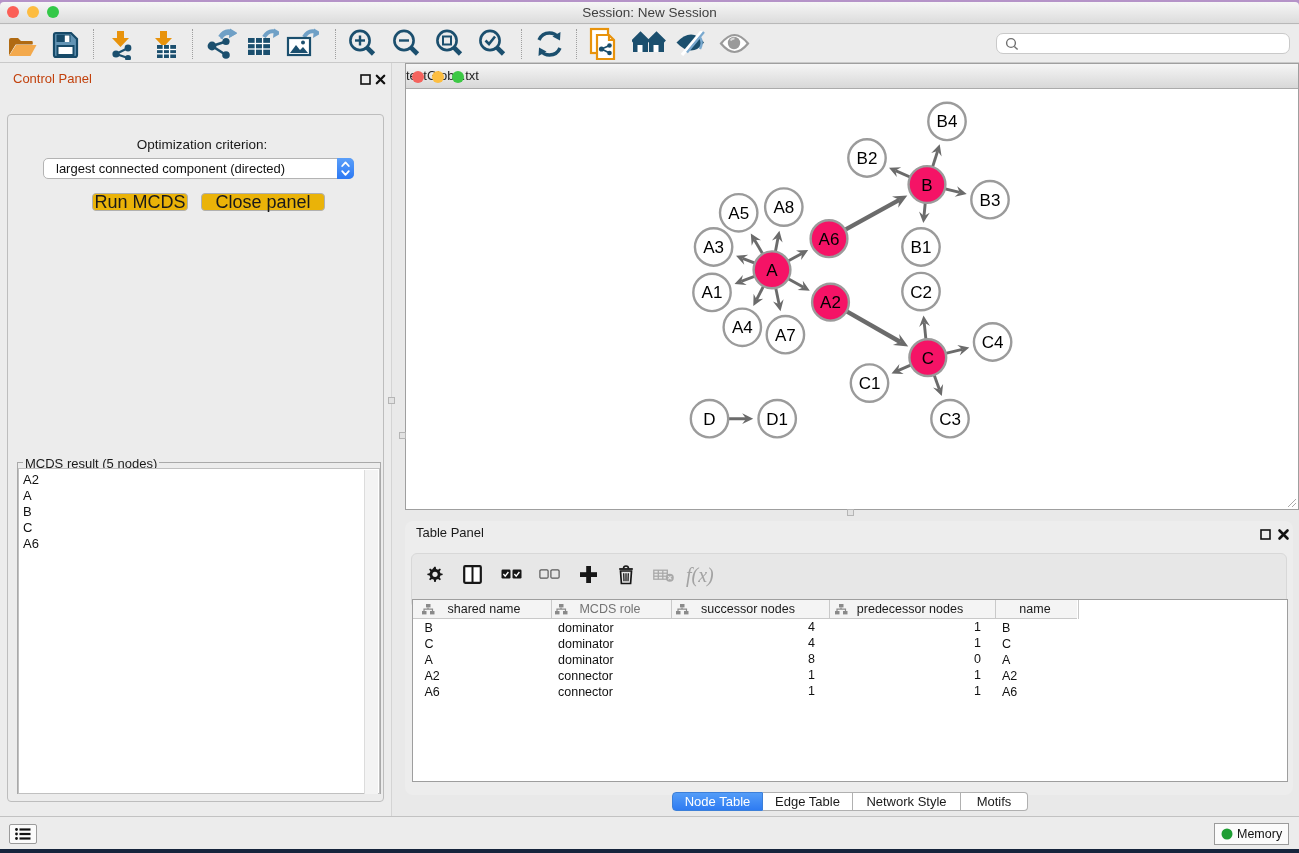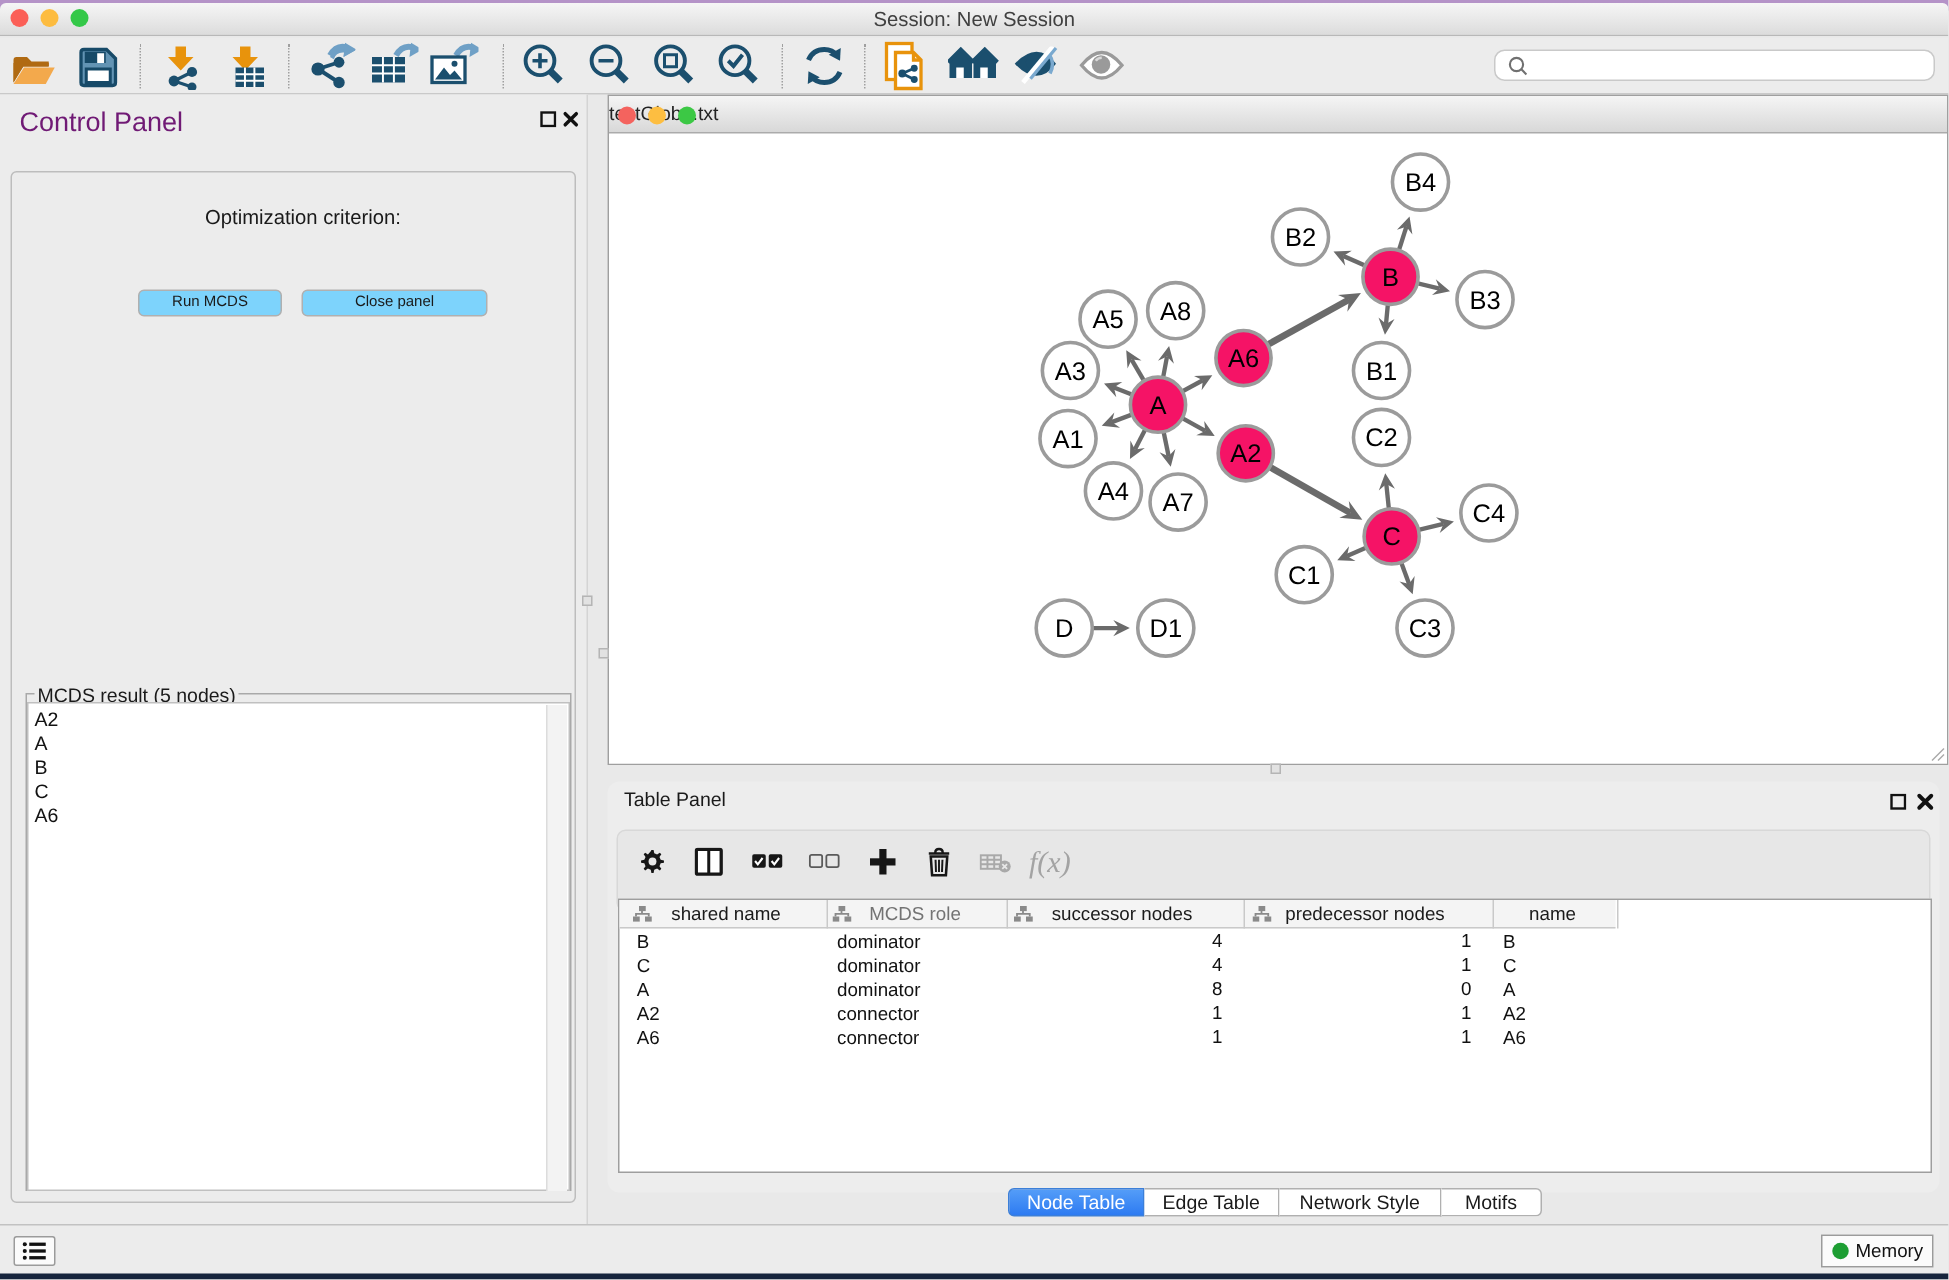--- a/index.html
+++ b/index.html
@@ -6,31 +6,31 @@
 #app{position:absolute;left:0;top:0;width:1299px;height:853px}
 .abs{position:absolute}
 #topstrip{left:0;top:0;width:1299px;height:7px;background:#b593c8}
 #titlebar{left:0;top:2px;width:1299px;height:22px;background:linear-gradient(#f6f6f6,#dcdcdc);border-bottom:1px solid #b8b8b8;border-radius:4px 4px 0 0}
 #titlebar .title{width:100%;text-align:center;font-size:13.5px;color:#404040;line-height:21px}
 .tl{border-radius:50%;width:12px;height:12px;top:6px}
 #toolbar{left:0;top:25px;width:1299px;height:38px;background:#ececec;border-bottom:1px solid #c9c9c9}
 .tsep{top:29px;height:30px;width:0;border-left:1px dotted #9f9f9f}
 #search{left:996px;top:33px;width:294px;height:21px;background:#fff;border:1px solid #c9c9c9;border-radius:7px}
 #cpanel{left:0;top:63px;width:392px;height:753px;background:#ececec;border-right:1px solid #d4d4d4}
-#cpanel .hdr{left:13px;top:8px;font-size:18px;color:#701a75}
+#cpanel .hdr{left:13px;top:8px;font-size:13px;color:#c2410c}
 .tabpane{left:7px;top:51px;width:377px;height:688px;border:1px solid #bdbdbd;border-radius:4px;background:#ececec}
 .tabs{height:19px;display:flex;font-size:13px;white-space:nowrap}
 .tab{background:#fff;border:1px solid #b0b0b0;border-left:none;line-height:17px;color:#1a1a1a;text-align:center}
 .tab.first{border-left:1px solid #b0b0b0;border-radius:4px 0 0 4px}
 .tab.last{border-radius:0 4px 4px 0}
 .tab.sel{background:linear-gradient(#549df8,#2e7bf2);color:#fff;border-color:#3c7fd8}
 #optlabel{left:6px;top:74px;width:392px;text-align:center;font-size:13.5px;color:#1a1a1a}
 #combo{left:43px;top:95px;width:311px;height:21px;background:#fff;border:1px solid #b3b3b3;border-radius:5px;font-size:13px;line-height:19px;color:#111;padding-left:12px}
 #combo .step{position:absolute;right:-1px;top:-1px;width:17px;height:21px;border-radius:0 5px 5px 0;background:linear-gradient(#5b9ff9,#2c79f4)}
-.btn{height:18px;background:#7dd3fc;border:1px solid #b0b0b0;border-radius:4px;font-size:10px;line-height:16px;text-align:center;color:#1a1a1a}
+.btn{height:18px;background:#eab308;border:1px solid #b0b0b0;border-radius:4px;font-size:18px;line-height:16px;text-align:center;color:#1a1a1a}
 #fieldset{left:17px;top:399px;width:364px;height:332px;border:1px solid #a9a9a9}
 #fslabel{left:23px;top:393px;background:#ececec;font-size:13px;color:#1a1a1a;padding:0 2px}
 #mlist{left:18px;top:405px;width:362px;height:326px;background:#fff;border:1px solid #c0c0c0;font-size:13px;color:#111}
 #mlist .sb{position:absolute;right:1px;top:1px;width:14px;height:324px;background:#f3f3f3;border-left:1px solid #dcdcdc}
 #mlist ul{list-style:none;padding:3px 0 0 4px}
 #mlist li{height:16px;line-height:16px}
 .handle{width:7px;height:7px;background:#e2e2e2;border:1px solid #b5b5b5}
 #netwin{left:405px;top:63px;width:894px;height:447px;border:1px solid #9f9f9f;background:#fff}
 #nettitle{left:0;top:0;width:100%;height:25px;background:linear-gradient(#f5f5f5,#d8d8d8);border-bottom:1px solid #ababab}
 #nettitle .title{width:100%;text-align:left;font-size:13px;color:#222;line-height:24px}
@@ -185,20 +185,26 @@
 <div class="abs" id="cpanel">
   <div class="abs hdr">Control Panel</div>
   <svg class="abs" width="11" height="11" style="left:360px;top:11px" viewBox="0 0 11 11">
         <rect x="1" y="1" width="9" height="9" fill="none" stroke="#111" stroke-width="1.6"></rect>
       </svg>
   <svg class="abs" width="13" height="13" style="left:374px;top:10px" viewBox="0 0 13 13">
         <path d="M2.8 2.8 L10.2 10.2 M10.2 2.8 L2.8 10.2" stroke="#111" stroke-width="2.3" stroke-linecap="round"></path>
       </svg>
   <div class="abs tabpane"></div>
   <div class="abs" id="optlabel">Optimization criterion:</div>
+  <div class="abs" id="combo">largest connected component (directed)<div class="step">
+          <svg width="17" height="21" viewBox="0 0 17 21">
+            <path d="M5.2 8 L8.5 4.4 L11.8 8" fill="none" stroke="#fff" stroke-width="1.8" stroke-linecap="round" stroke-linejoin="round"></path>
+            <path d="M5.2 13.2 L8.5 16.8 L11.8 13.2" fill="none" stroke="#fff" stroke-width="1.8" stroke-linecap="round" stroke-linejoin="round"></path>
+          </svg>
+        </div></div>
   <div class="abs btn" style="left:92px;top:130px;width:96px">Run MCDS</div>
   <div class="abs btn" style="left:201px;top:130px;width:124px">Close panel</div>
   <div class="abs" id="fieldset"></div>
   <div class="abs" id="fslabel">MCDS result (5 nodes)</div>
   <div class="abs" id="mlist">
         <div class="sb"></div>
         <ul>
           <li>A2</li>
           <li>A</li>
           <li>B</li>

